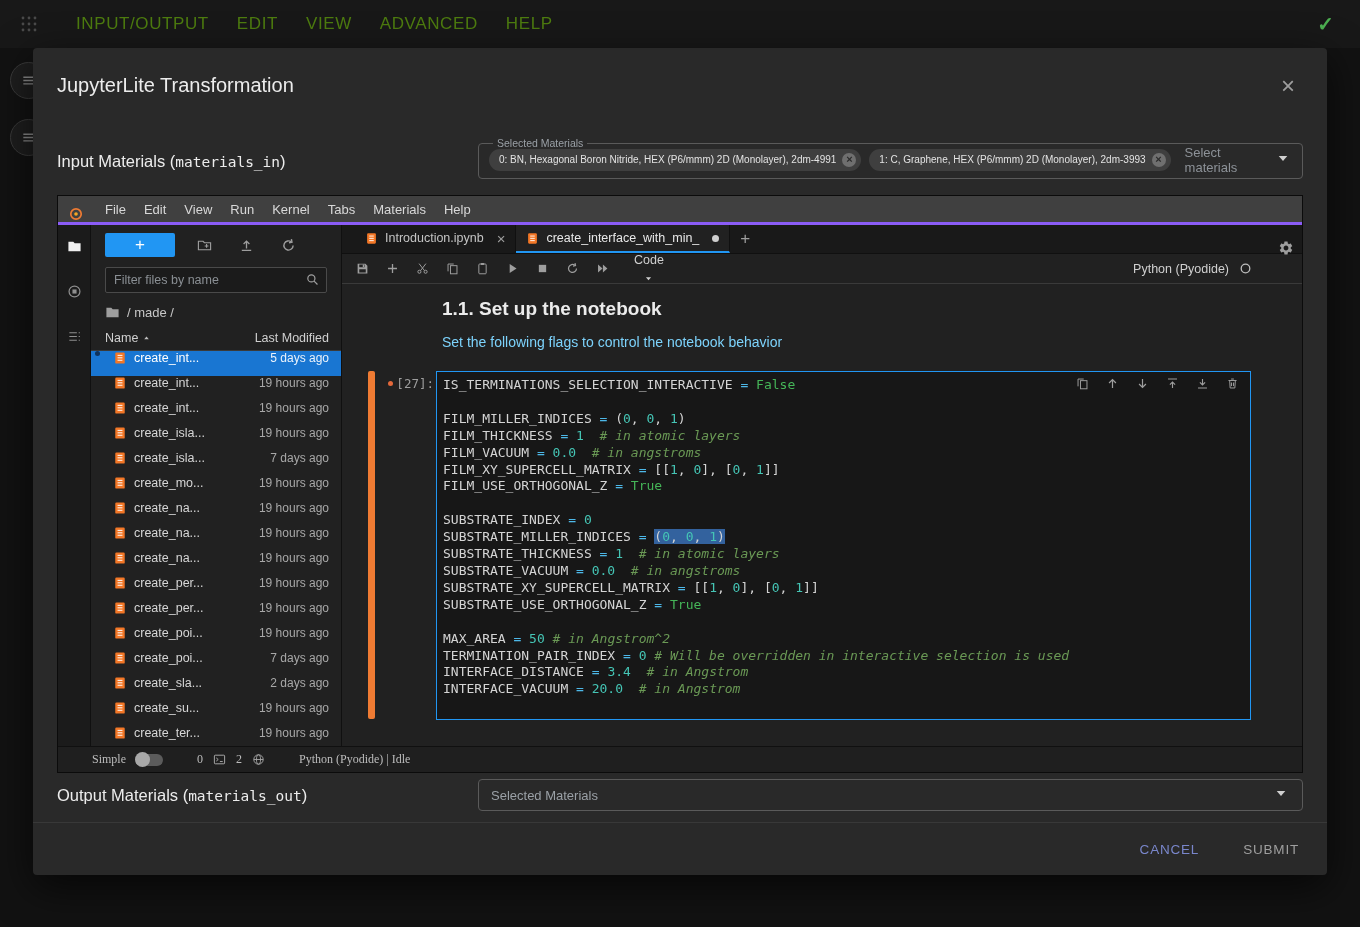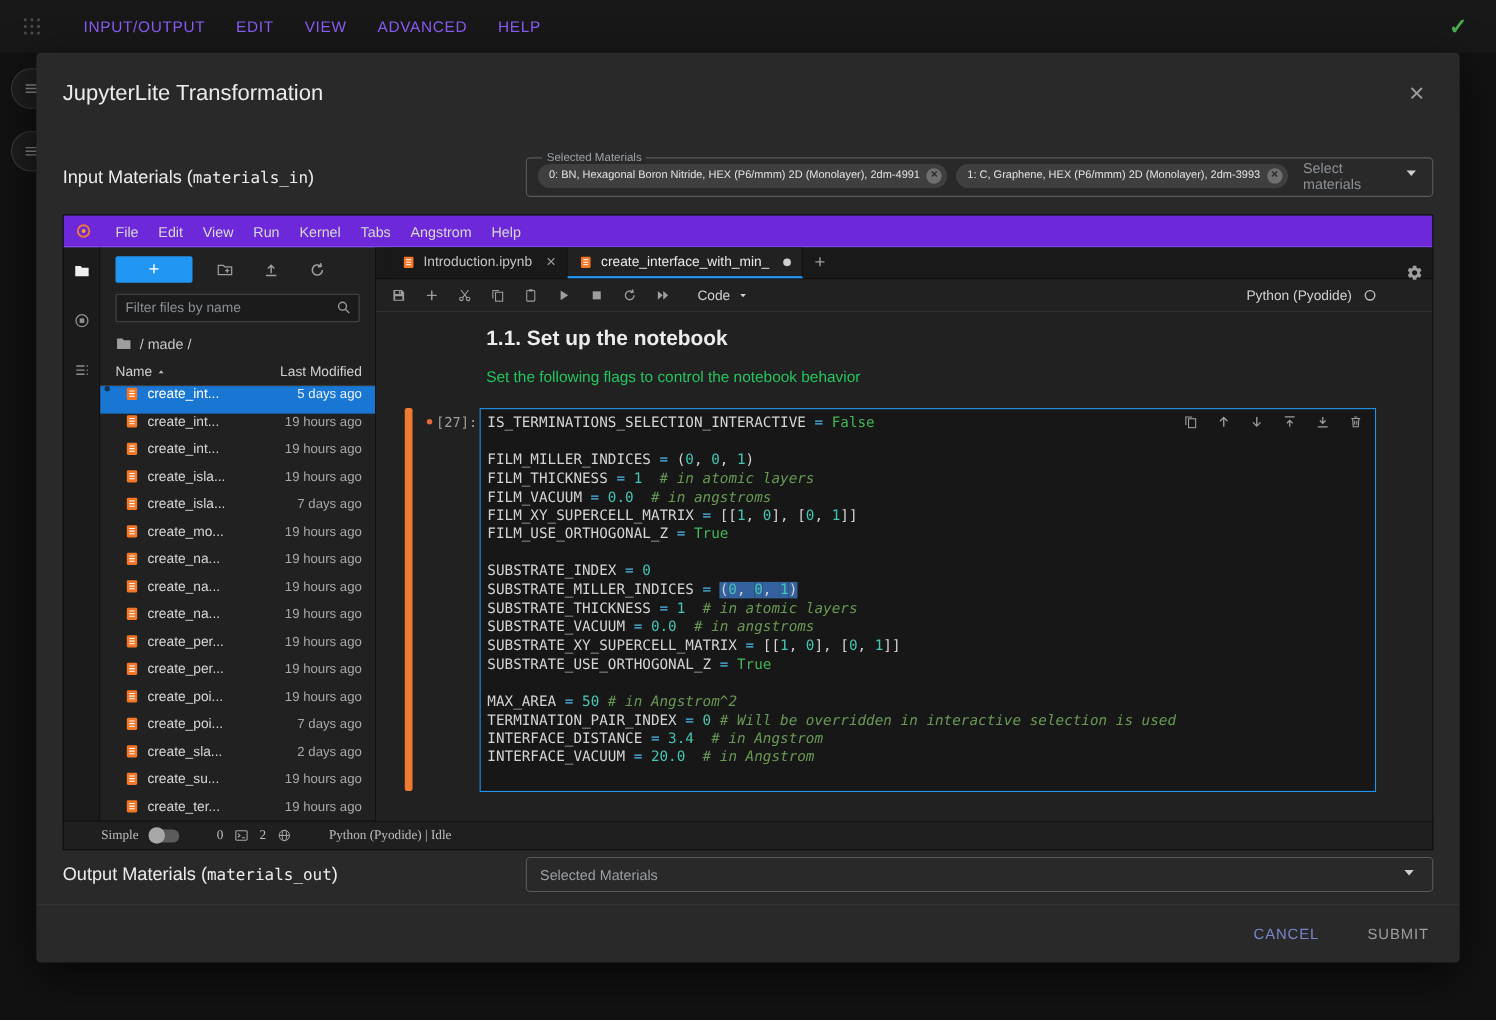--- a/index.html
+++ b/index.html
@@ -6,21 +6,21 @@
   html,body { width:1360px; height:927px; overflow:hidden; background:#121212;
     font-family:"Liberation Sans", sans-serif; }
   .page { position:relative; width:1360px; height:927px; background:#121212; }
 
   
   .topbar { position:absolute; left:0; top:0; width:1360px; height:48px; background:#181818;
     display:flex; align-items:center; }
   .app-grid { margin-left:20px; color:#4a4a4a; width:18px; height:18px; }
   .app-grid svg { width:18px; height:18px; display:block; }
   .topmenu { display:flex; margin-left:28px; gap:8px; }
-  .tm-item { color:#8b5cf6; font-size:14px; letter-spacing:.6px; padding:6px 10px; cursor:pointer; }
+  .tm-item { color:#4d7c0f; font-size:17px; letter-spacing:.6px; padding:6px 10px; cursor:pointer; }
   .top-check { margin-left:auto; margin-right:26px; color:#4caf50; font-size:20px; font-weight:bold; }
 
   
   .fab { position:absolute; left:10px; width:37px; height:37px; border-radius:50%;
     background:#1e1e1e; border:1px solid #3a3a3a; color:#8a8a8a; display:flex;
     align-items:center; justify-content:center; z-index:1; }
   .fab svg { width:15px; height:15px; }
   .fab1 { top:62px; } .fab2 { top:119px; }
 
   
@@ -57,22 +57,22 @@
     border-top:1px solid rgba(255,255,255,.07); display:flex; align-items:center;
     justify-content:flex-end; gap:44px; padding-right:28px; }
   .btn { background:none; border:none; font-size:13.5px; letter-spacing:.8px; cursor:pointer;
     font-family:"Liberation Sans", sans-serif; font-weight:500; }
   .btn.cancel { color:#7986cb; }
   .btn.submit { color:#9e9e9e; }
 
   
   .jupyter { position:absolute; left:24px; top:147px; width:1246px; height:578px;
     display:flex; flex-direction:column; border:1px solid #0b0b0b; background:#212121; }
-  .jp-menubar { height:29px; background:#6d28d9; border-bottom:1px solid #8b5cf6;
-    display:flex; align-items:center; padding-left:10px; flex:none; }
+  .jp-menubar { height:29px; background:#404040; border-bottom:3px solid #8b5cf6;
+    display:flex; align-items:flex-end; padding-left:10px; flex:none; }
   .jp-logo { width:16px; height:16px; margin-right:12px; }
   .jp-logo svg { width:16px; height:16px; display:block; }
   .jp-menu { display:flex; }
   .jp-menu-item { color:#d8d8d8; font-size:13px; padding:5px 9px; cursor:pointer; }
 
   .jp-body { flex:1; display:flex; min-height:0; }
   .jp-activity { width:33px; background:#1b1b1b; border-right:1px solid #101010;
     display:flex; flex-direction:column; align-items:center; padding-top:14px; gap:30px; flex:none; }
   .jp-activity .ic { color:#8f8f8f; cursor:pointer; }
   .jp-activity .ic.active { color:#efefef; }
@@ -124,29 +124,29 @@
   .jp-tab .tclose { color:#9e9e9e; font-size:15px; line-height:13px; margin-left:6px; }
   .jp-tab .tdirty { width:7px; height:7px; border-radius:50%; background:#cfcfcf; margin-left:6px; }
   .tab-add { width:30px; display:flex; align-items:center; justify-content:center;
     color:#9e9e9e; font-size:17px; cursor:pointer; }
 
   .jp-nbtoolbar { height:30px; background:#212121; border-bottom:1px solid #3a3a3a;
     display:flex; align-items:center; padding:0 10px 0 14px; gap:17px; color:#9e9e9e; flex:none; }
   .jp-nbtoolbar .ic { cursor:pointer; }
   .jp-nbtoolbar .ic svg { width:13px; height:13px; }
   .celltype { display:flex; align-items:center; gap:6px; color:#d0d0d0; font-size:12.5px;
-    margin-left:8px; cursor:pointer; }
+    margin-left:8px; cursor:pointer;flex-direction:column; }
   .celltype .ic svg { width:11px; height:11px; }
   .kernel-right { margin-left:auto; display:flex; align-items:center; gap:10px;
     padding-right:40px; color:#d0d0d0; font-size:12.5px; }
   .kernel-right .ic { color:#bdbdbd; }
 
   .jp-content { flex:1; position:relative; overflow:hidden; background:#212121; }
   .md-heading { position:absolute; left:100px; top:14px; font-size:19px; font-weight:700; color:#ececec; }
-  .md-sub { position:absolute; left:100px; top:50px; font-size:14px; color:#22c55e; }
+  .md-sub { position:absolute; left:100px; top:50px; font-size:14px; color:#7dd3fc; }
 
   .collapser { position:absolute; left:26px; top:87px; width:7px; height:348px;
     background:#ef7b33; border-radius:2px; cursor:pointer; }
   .prompt { position:absolute; left:30px; top:92px; width:62px; display:flex; align-items:center;
     justify-content:flex-end; gap:3px; color:#9e9e9e; font-family:"DejaVu Sans Mono",monospace; font-size:12.5px; }
   .prompt .pdot { width:5px; height:5px; border-radius:50%; background:#e4683a; }
 
   .cell-editor { position:absolute; left:94px; top:87px; width:815px; height:349px;
     background:#171717; border:1px solid #2196f3; padding:5px 1px 5px 6px; cursor:text; }
   .cline { white-space:pre; font-family:"DejaVu Sans Mono",monospace; font-size:13px;
@@ -250,21 +250,21 @@
               <circle cx="8" cy="8" r="1.8" fill="#f5a623"></circle>
             </svg>
           </span>
         <nav class="jp-menu" id="jpMenu">
             <span class="jp-menu-item">File</span>
             <span class="jp-menu-item">Edit</span>
             <span class="jp-menu-item">View</span>
             <span class="jp-menu-item">Run</span>
             <span class="jp-menu-item">Kernel</span>
             <span class="jp-menu-item">Tabs</span>
-            <span class="jp-menu-item">Angstrom</span>
+            <span class="jp-menu-item">Materials</span>
             <span class="jp-menu-item">Help</span>
           </nav>
       </div>
 
       <div class="jp-body">
         <div class="jp-activity">
           <span class="ic active">
               <svg viewBox="0 0 16 16">
                 <path fill="currentColor" d="M1.5 3h5.2l1.5 1.6h6.3V13h-13z"></path>
               </svg>

